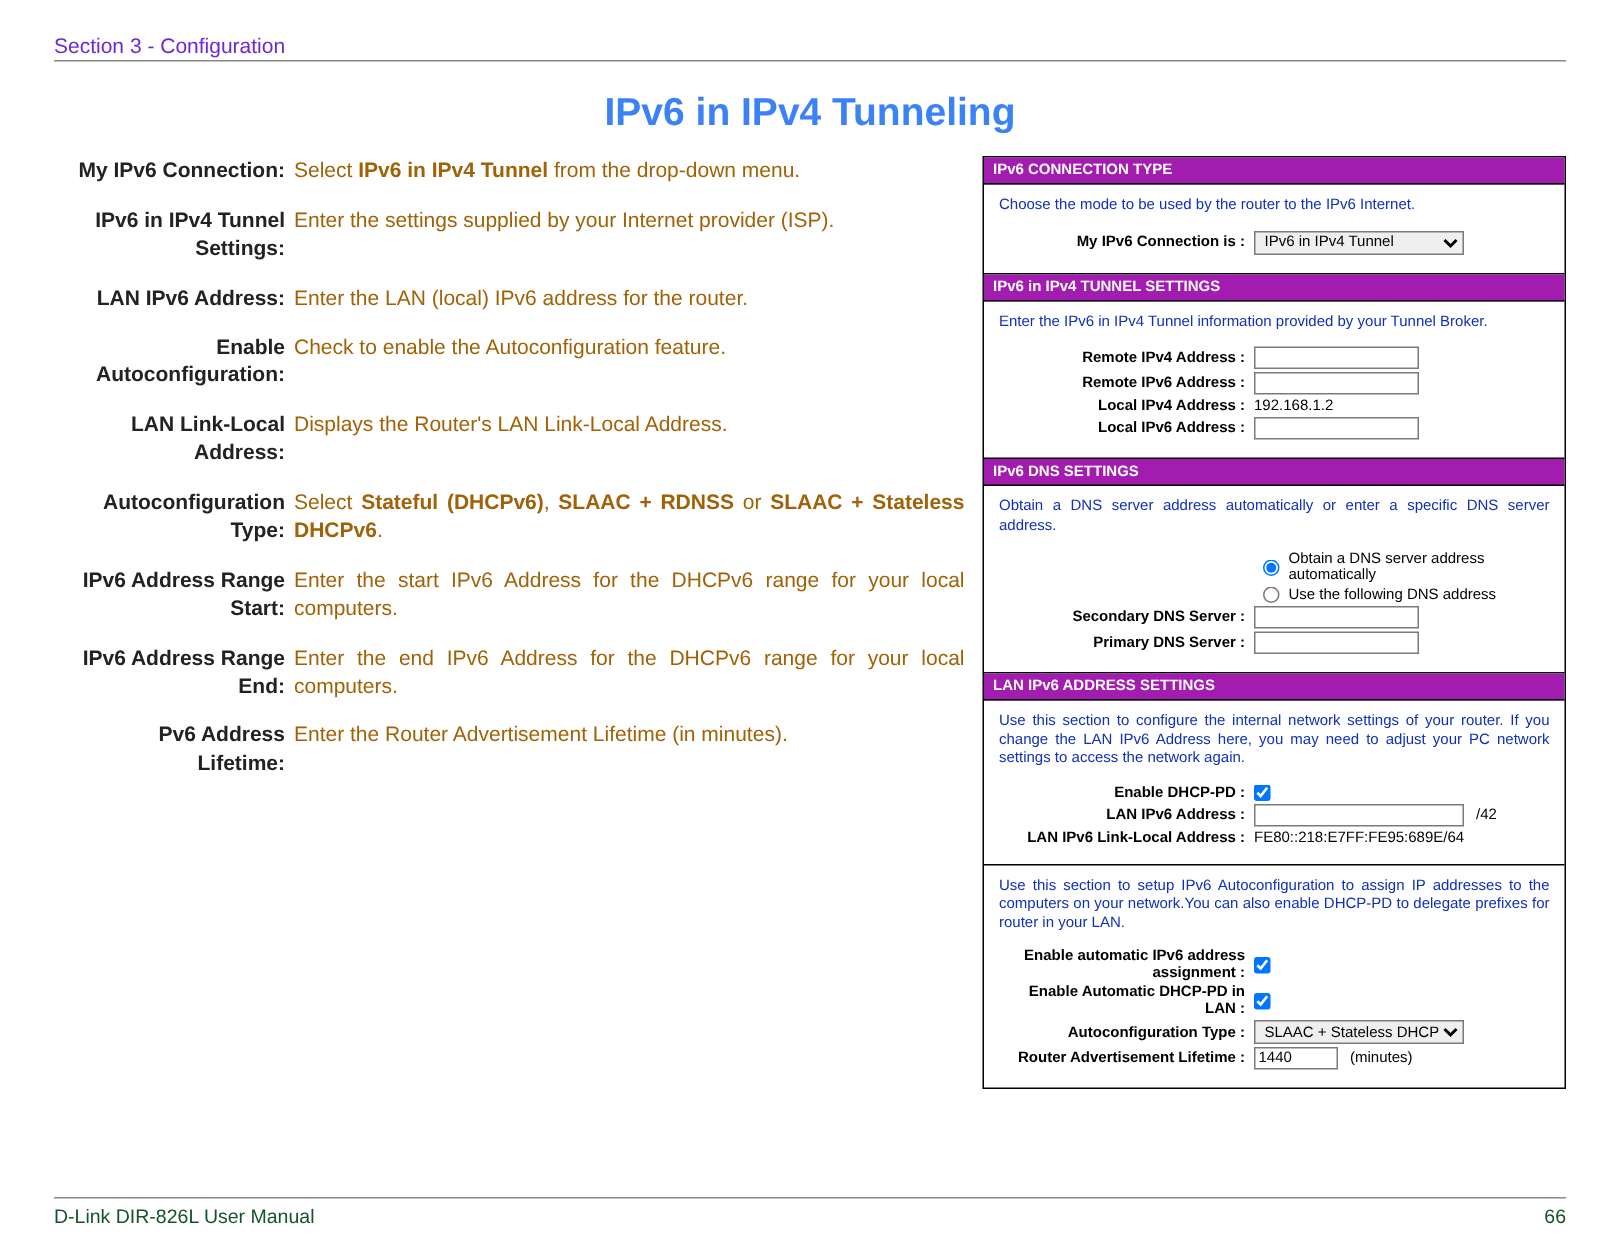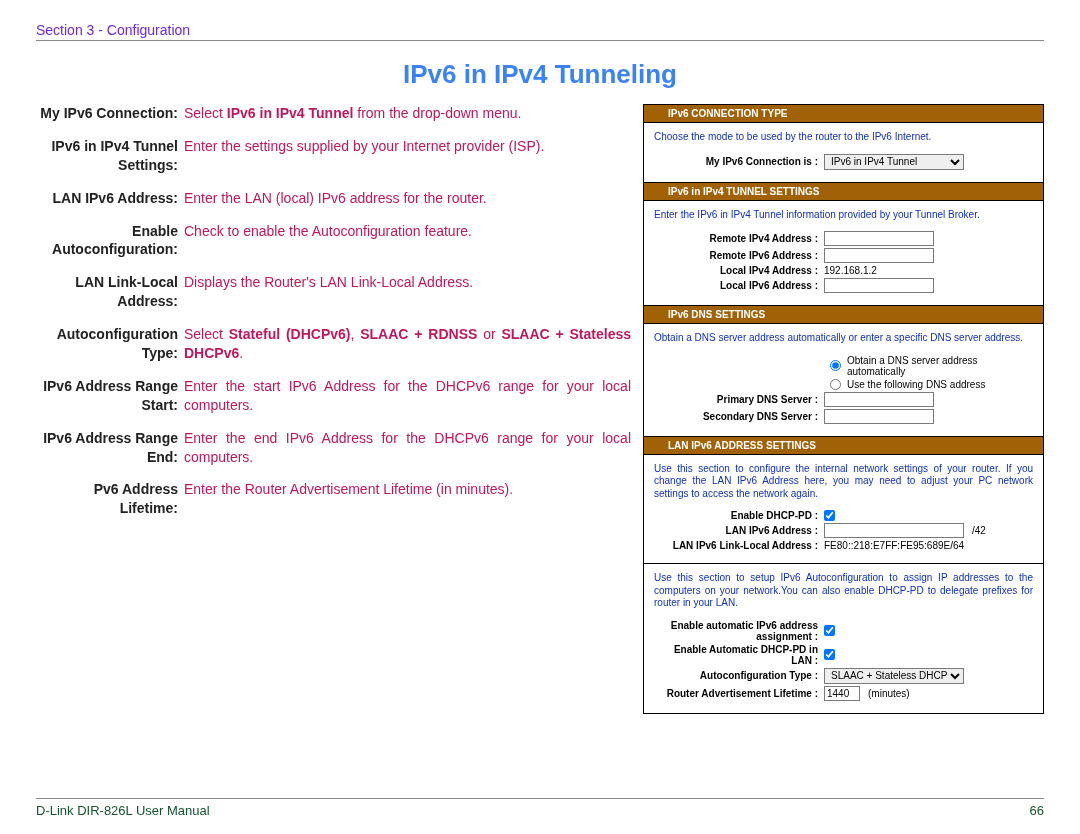--- a/index.html
+++ b/index.html
@@ -23,20 +23,21 @@
   .page-title {
     text-align: center;
     font-size: 26px;
     font-weight: 700;
     color: #3b82f6;
     margin-bottom: 14px;
   }
   .columns {
     display: flex;
     gap: 12px;
+    margin-left: 12px;
   }
   .left-col {
     flex: 0 0 595px;
   }
   .defs {
     width: 100%;
   }
   .def-row {
     display: flex;
     margin-bottom: 14px;
@@ -44,38 +45,38 @@
   }
   .def-label {
     flex: 0 0 148px;
     text-align: right;
     font-weight: 700;
     color: #222;
     padding-right: 6px;
   }
   .def-desc {
     flex: 1;
-    color: #be185d;
+    color: #a16207;
     text-align: justify;
   }
   .def-desc b { font-weight: 700; }
 
   .right-col {
     flex: 1;
     border: 1px solid #000;
     font-family: Verdana, Arial, sans-serif;
     font-size: 10px;
     color: #000;
   }
   .panel-header {
-    background: #a16207;
+    background: #a21caf;
     color: #fff;
     font-size: 10px;
     font-weight: 700;
-    padding: 3px 24px;
+    padding: 3px 6px;
     border-bottom: 1px solid #000;
   }
   .panel-body {
     padding: 8px 10px 10px 10px;
     border-bottom: 1px solid #000;
   }
   .panel-body.last { border-bottom: none; }
   .panel-desc {
     color: #1030b8;
     font-size: 10px;
@@ -107,21 +108,21 @@
   .text-input {
     font-family: inherit;
     font-size: 10px;
     border: 1px solid #7a7a7a;
     background: #fff;
     height: 15px;
     padding: 0 2px;
     width: 110px;
   }
   .text-input.wide { width: 140px; }
-  .text-input.small { width: 36px; }
+  .text-input.small { width: 56px; }
   .select {
     font-family: inherit;
     font-size: 10px;
     border: 1px solid #7a7a7a;
     background: #efefef;
     height: 16px;
     padding: 0 0 0 2px;
     width: 140px;
   }
   .static-val { font-weight: 400; font-size: 10px; }
@@ -248,27 +249,27 @@
       <div class="panel-desc">Obtain a DNS server address automatically or enter a specific DNS server address.</div>
       <div class="radio-row">
         <input type="radio" checked="" style="">
         <span>Obtain a DNS server address automatically</span>
       </div>
       <div class="radio-row">
         <input type="radio" style="">
         <span>Use the following DNS address</span>
       </div>
       <div class="form-row">
+        <div class="form-label">Secondary DNS Server :</div>
+        <div class="form-control">
+            <input class="text-input" style="">
+          </div>
+      </div>
+      <div class="form-row">
         <div class="form-label">Primary DNS Server :</div>
-        <div class="form-control">
-            <input class="text-input" style="">
-          </div>
-      </div>
-      <div class="form-row">
-        <div class="form-label">Secondary DNS Server :</div>
         <div class="form-control">
             <input class="text-input" style="">
           </div>
       </div>
     </div>
 
     <div class="panel-header">LAN IPv6 ADDRESS SETTINGS</div>
     <div class="panel-body">
       <div class="panel-desc">Use this section to configure the internal network settings of your router. If you change the LAN IPv6 Address here, you may need to adjust your PC network settings to access the network again.</div>
       <div class="form-row">

